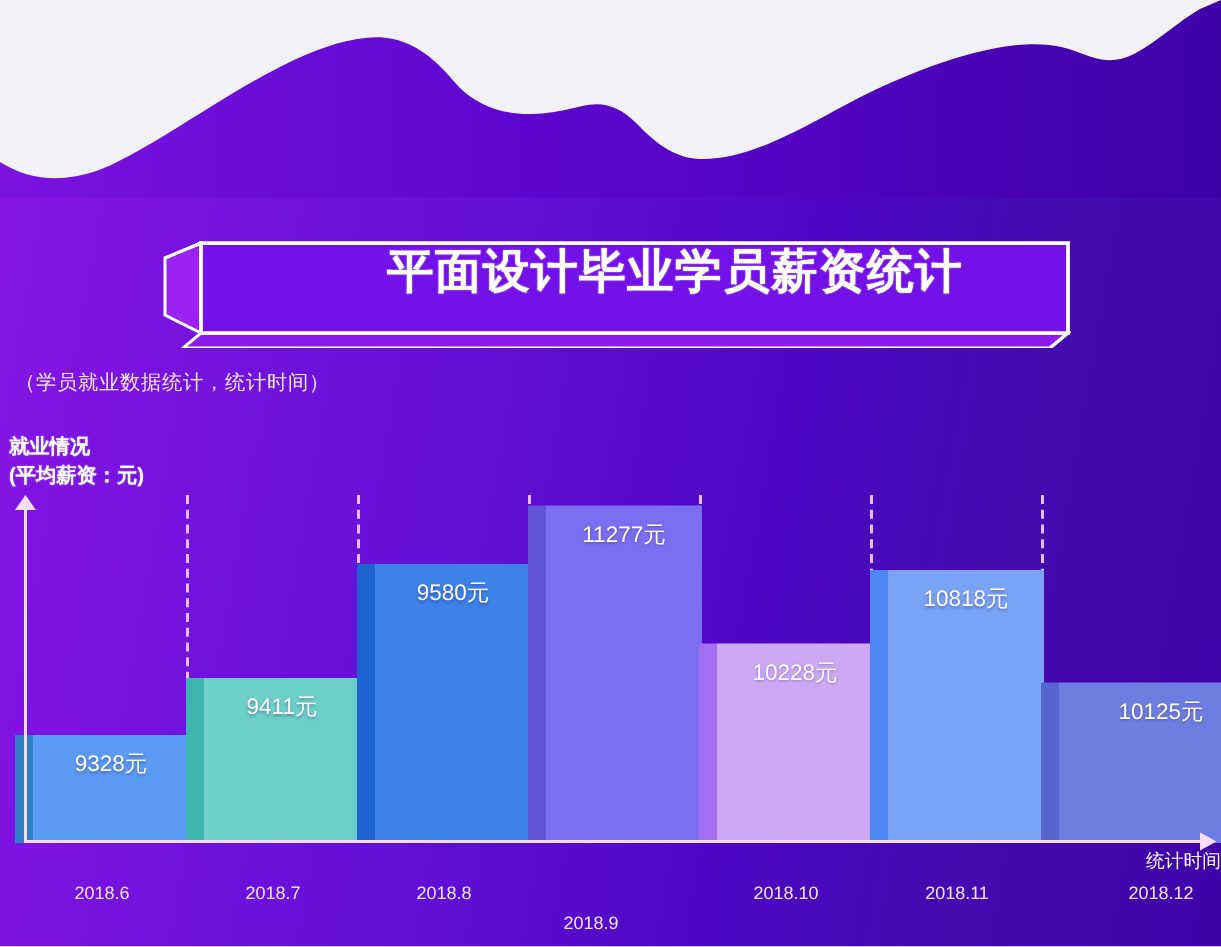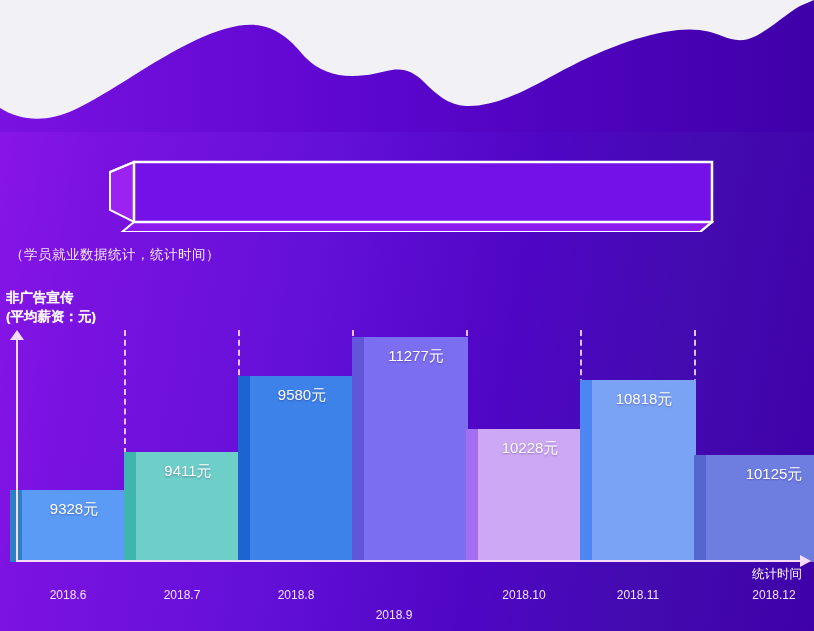--- a/index.html
+++ b/index.html
@@ -44,21 +44,21 @@
     text-align:center;color:#ffffff;font-size:15px;white-space:nowrap;
     text-shadow:0 1px 2px rgba(40,0,90,.35);
   }
   
   #yaxis{position:absolute;left:16px;top:335px;width:2px;height:226px;background:#f6dcf7;}
   #yarrow{position:absolute;left:10px;top:330px;width:0;height:0;
     border-left:7px solid transparent;border-right:7px solid transparent;border-bottom:10px solid #f6dcf7;}
   #xaxis{position:absolute;left:16px;top:560px;height:2px;width:788px;background:#f6dcf7;}
   #xarrow{position:absolute;left:800px;top:555px;width:0;height:0;
     border-top:6px solid transparent;border-bottom:6px solid transparent;border-left:11px solid #f6dcf7;}
-  #xcap{position:absolute;right:12px;top:566px;color:#ffffff;font-size:12.5px;white-space:nowrap;}
+  #xcap{position:absolute;right:0;top:566px;color:#ffffff;font-size:12.5px;white-space:nowrap;}
   
   #labels{position:absolute;left:0;top:578px;width:814px;height:53px;}
   .xlab{position:absolute;top:10px;text-align:center;color:#f2e4fb;font-size:12px;white-space:nowrap;}
 </style>
 </head>
 <body>
 
 <div id="poster">
 
   <svg id="wave" viewBox="0 0 814 132" preserveAspectRatio="none">
@@ -93,26 +93,27 @@
       <polygon points="26,12 26,72 2,60 2,22" fill="#9b22f0" stroke="#ffffff" stroke-width="2"></polygon>
 
       <polygon points="26,72 604,72 592,82 14,82" fill="#8c1aee" stroke="#ffffff" stroke-width="2"></polygon>
 
       <polygon points="26,12 604,12 604,72 26,72" fill="#7410e8" stroke="#ffffff" stroke-width="2.5"></polygon>
 
       <polyline points="2,22 26,12" fill="none" stroke="#ffffff" stroke-width="2"></polyline>
 
       <polyline points="604,72 592,82" fill="none" stroke="#ffffff" stroke-width="2"></polyline>
     </svg>
+    <div id="banner-title">平面设计毕业学员薪资统计</div>
   </div>
 
   <div id="subtitle">（学员就业数据统计，统计时间）</div>
 
   <div id="ycap">
-    <div>非广告宣传</div>
+    <div>就业情况</div>
     <div>(平均薪资：元)</div>
   </div>
 
   <div id="plot">
       <div class="dash" style="left: 124px;"></div>
       <div class="dash" style="left: 238px;"></div>
       <div class="dash" style="left: 352px;"></div>
       <div class="dash" style="left: 466px;"></div>
       <div class="dash" style="left: 580px;"></div>
       <div class="dash" style="left: 694px;"></div>

